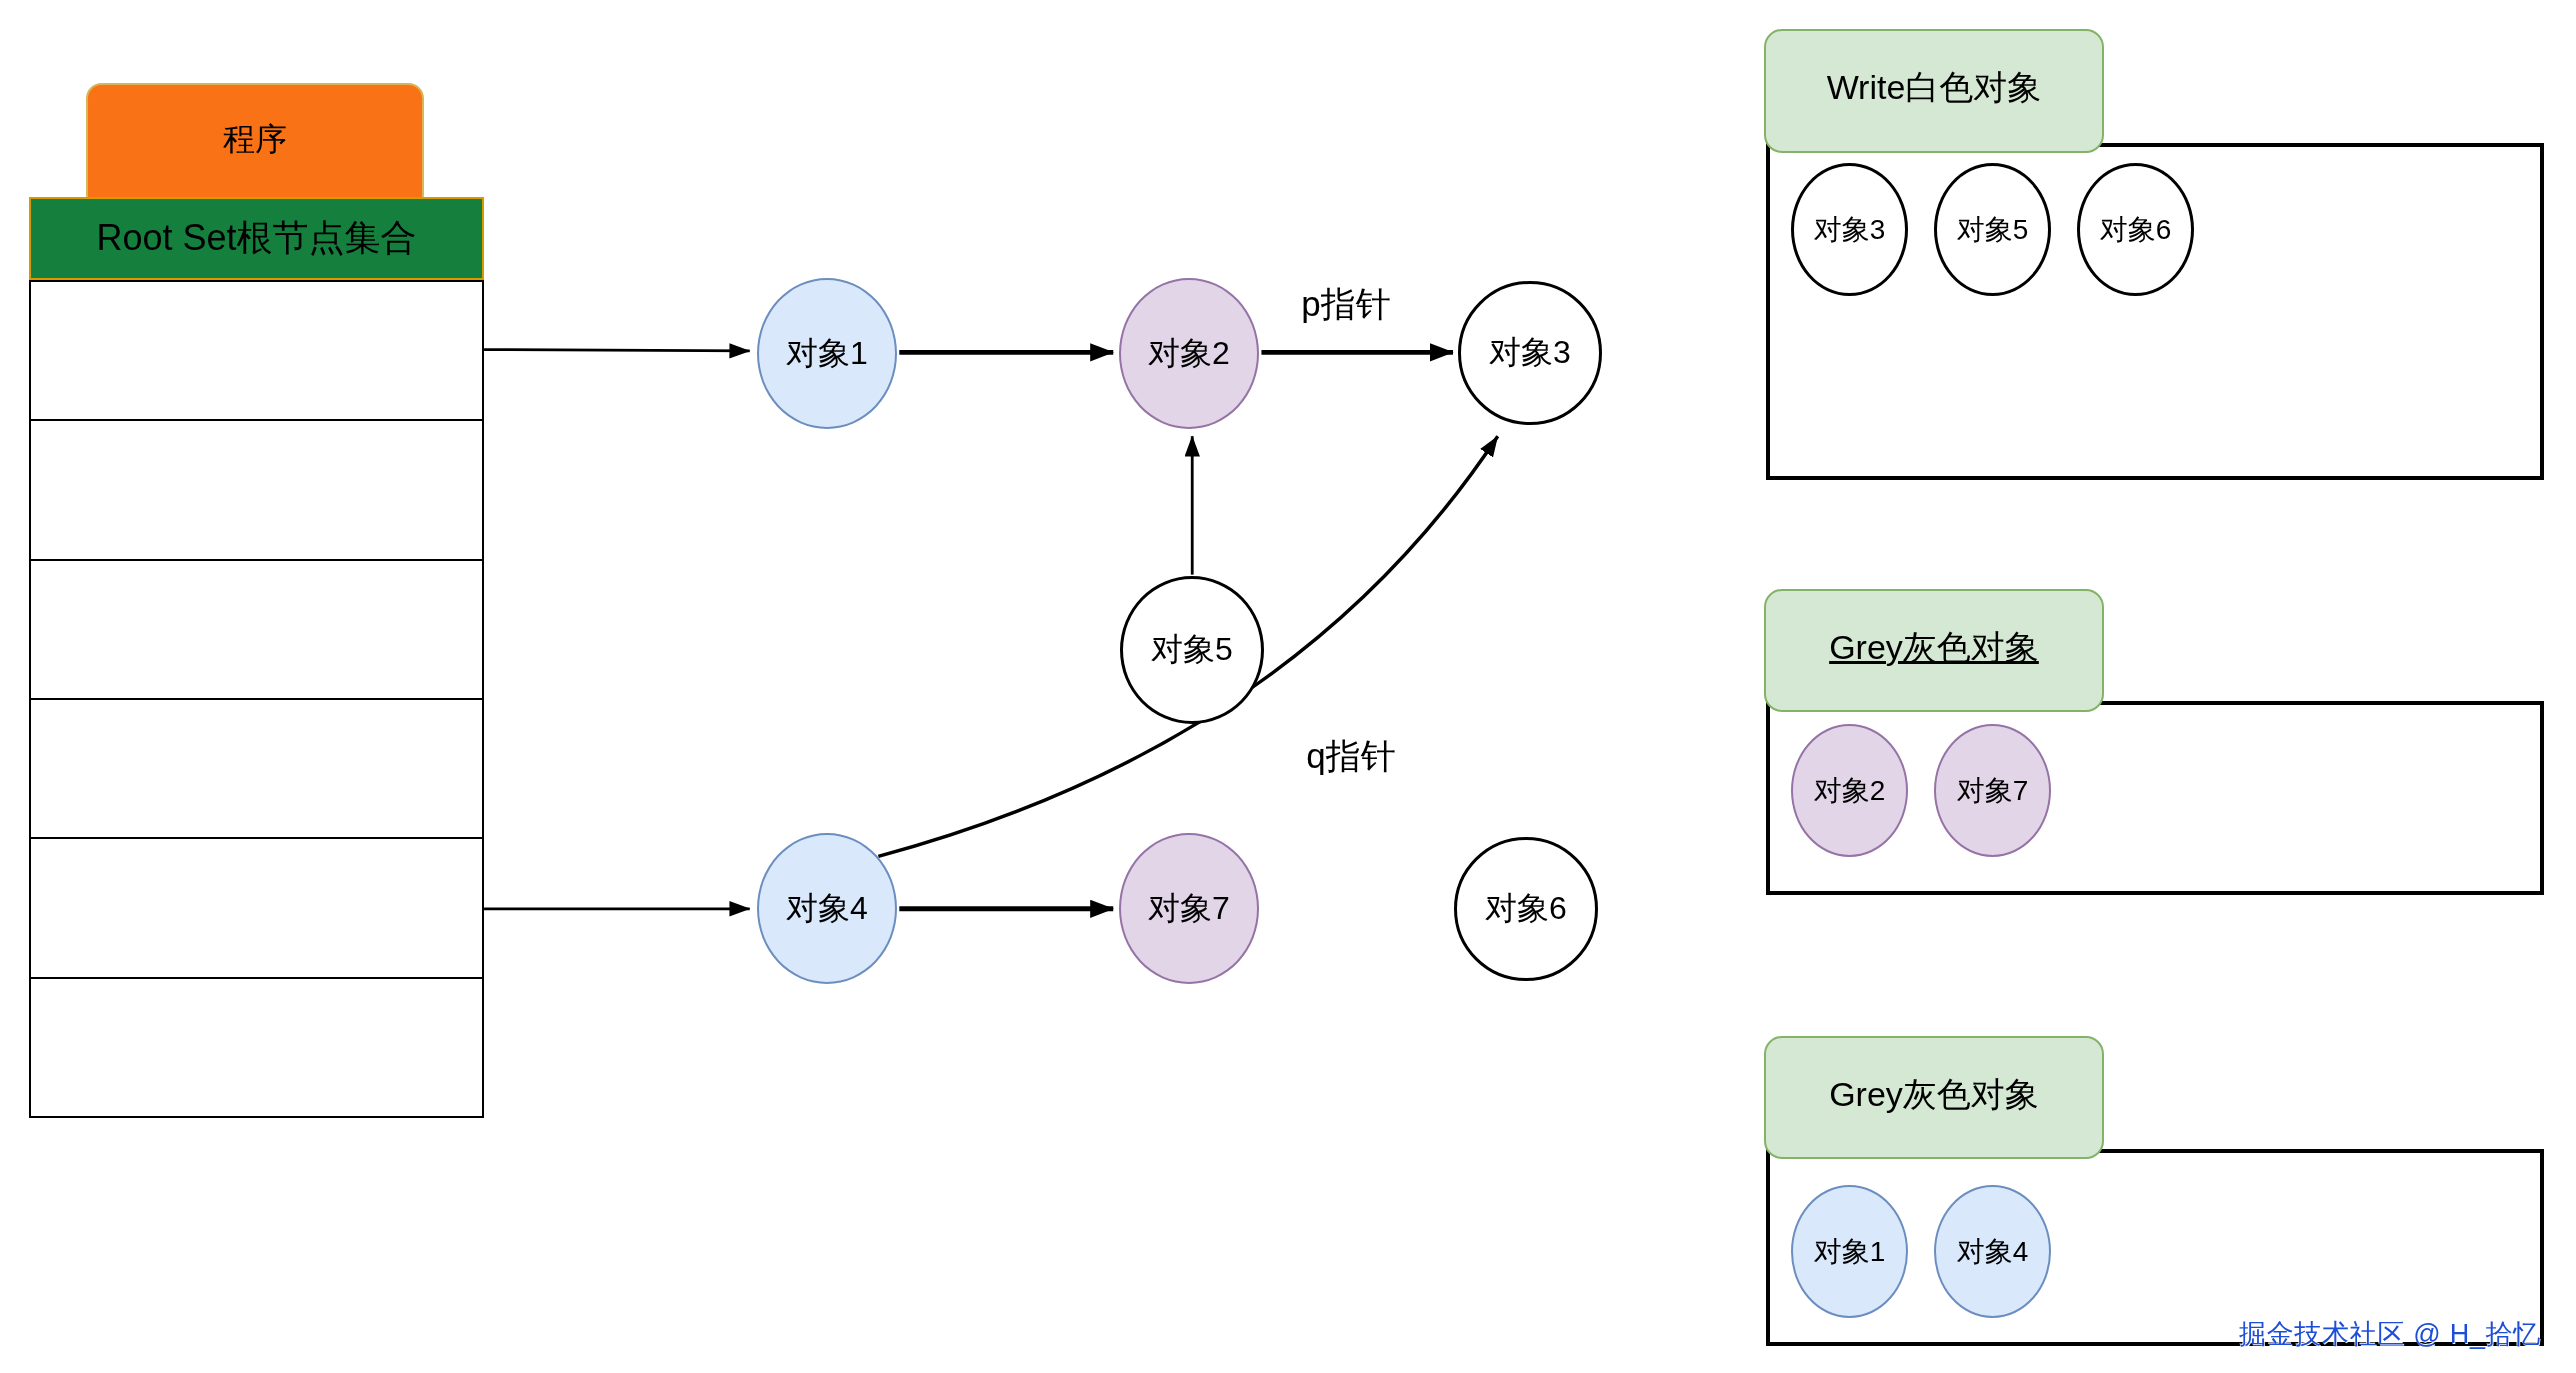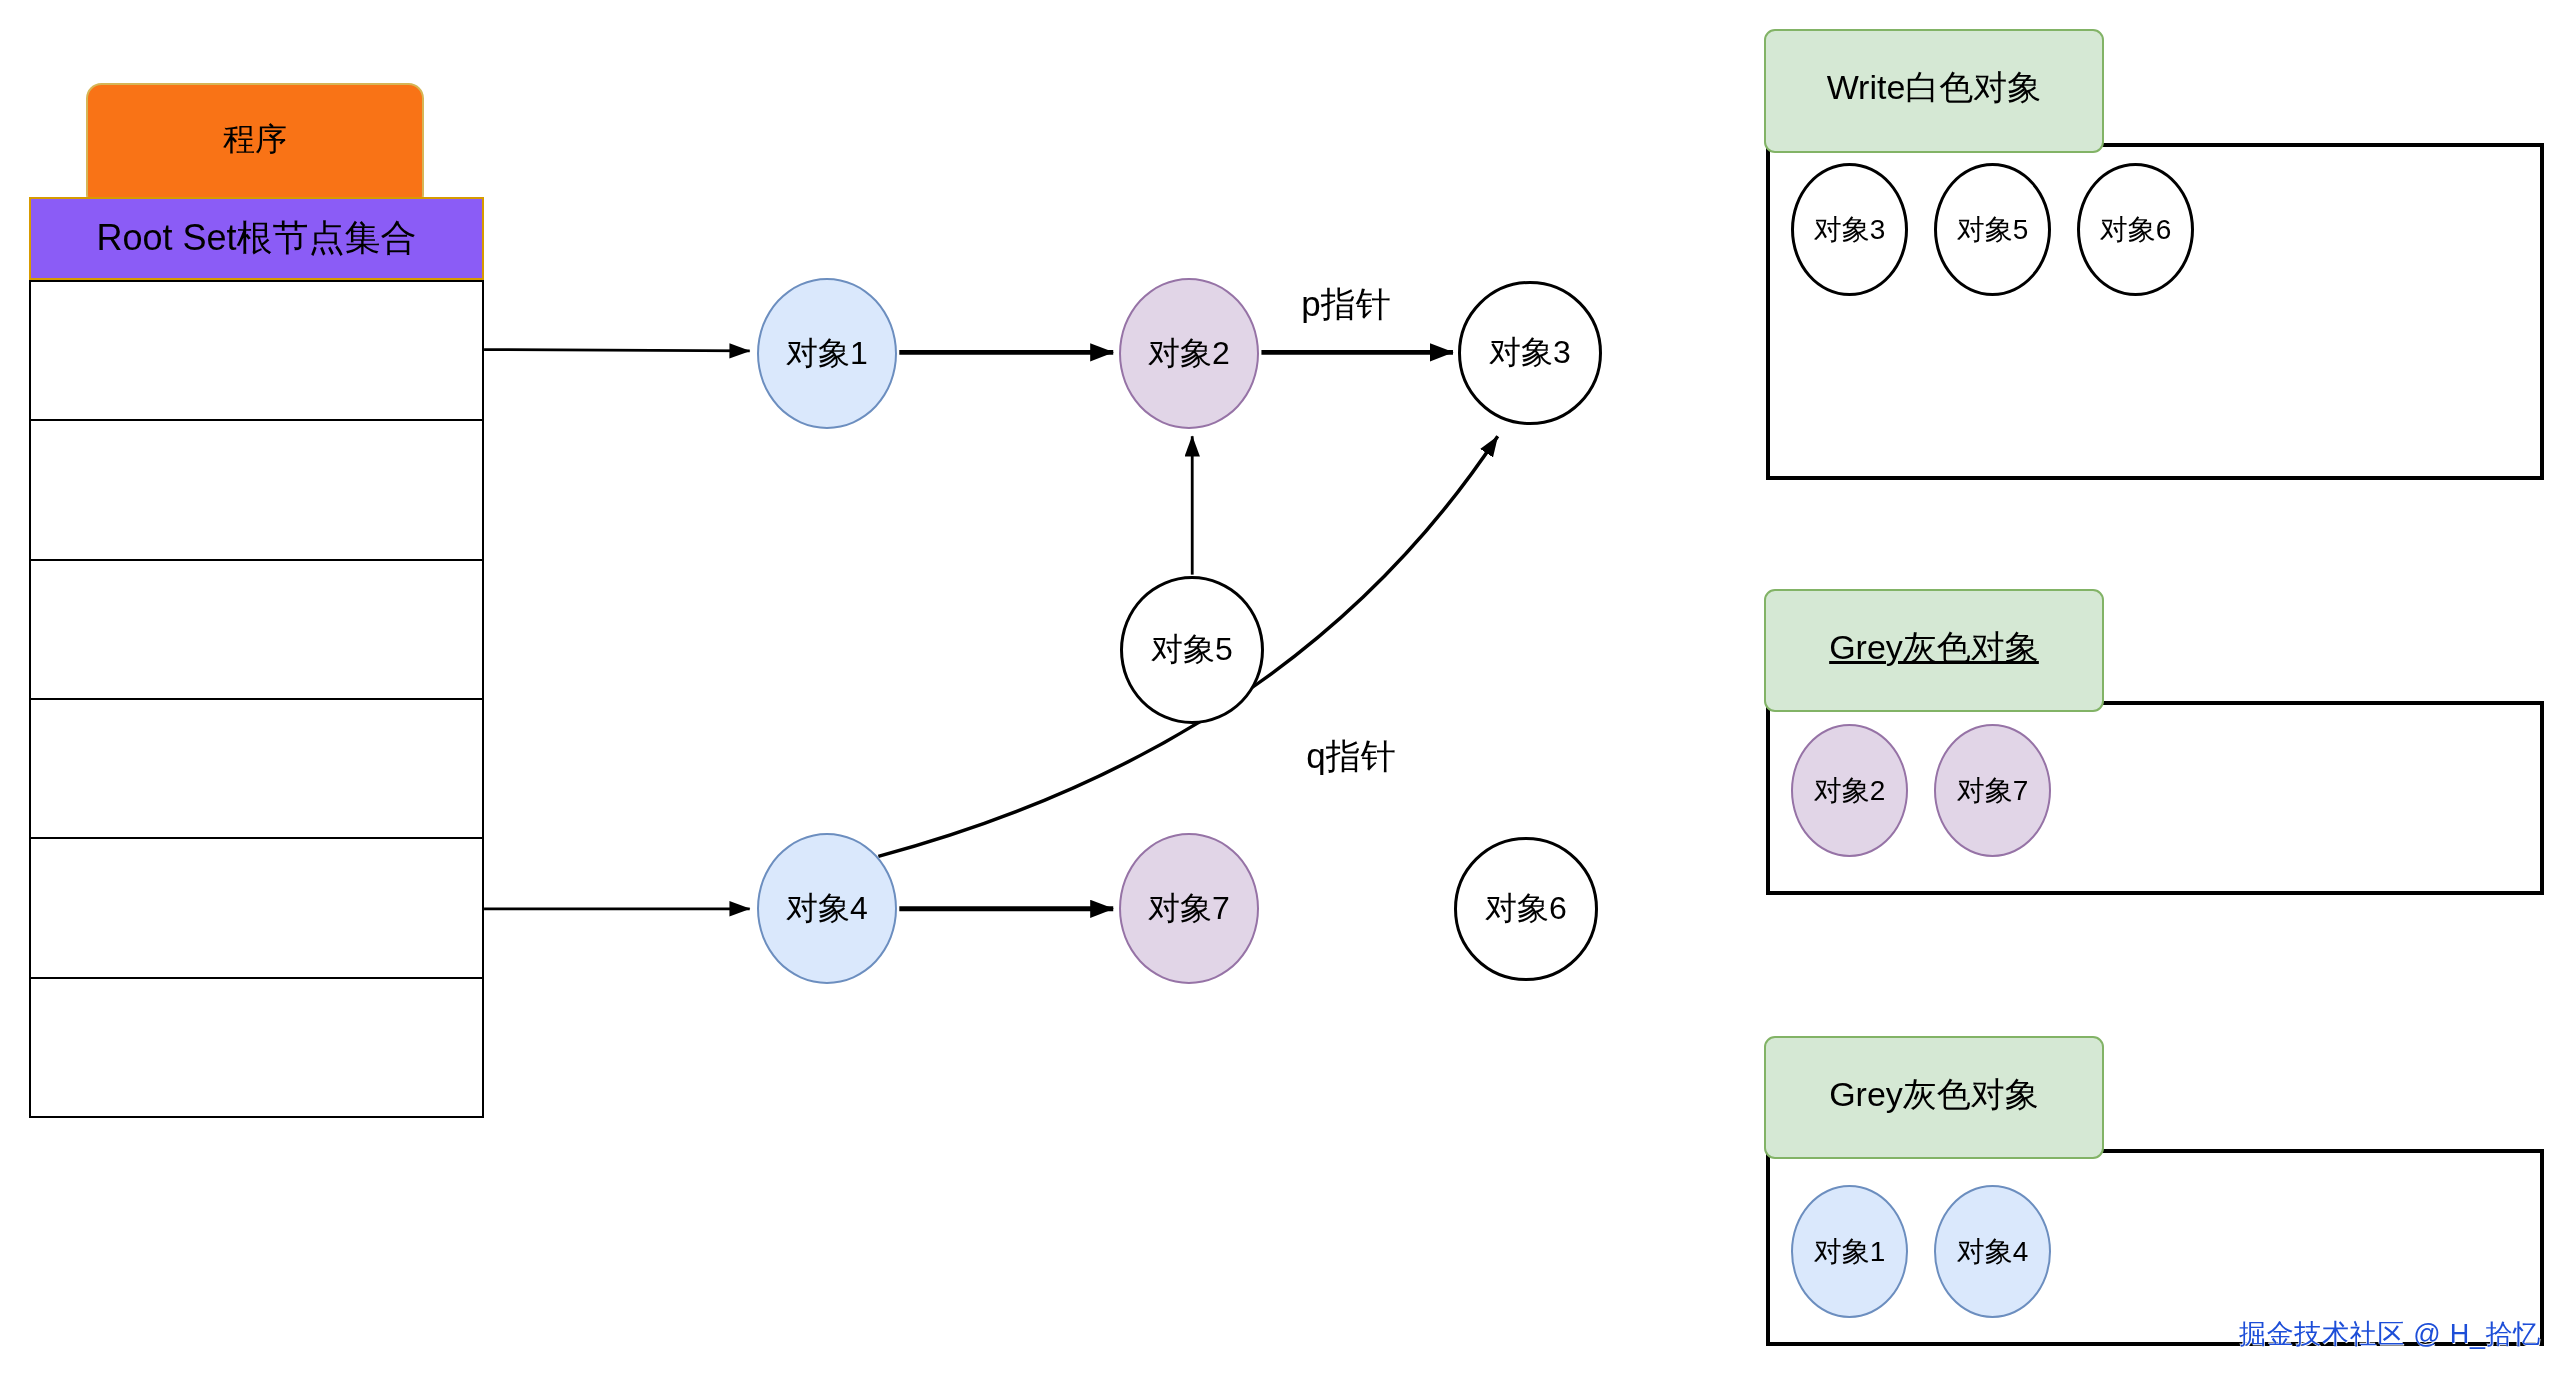--- a/index.html
+++ b/index.html
@@ -11,41 +11,41 @@
   }
   .abs { position:absolute; box-sizing:border-box; }
   .ctr { display:flex; align-items:center; justify-content:center; text-align:center; }
 
   
   .program-tab {
     background:#f97316; border:2.8px solid #d6b656; border-radius:15.4px;
     font-size:32px; z-index:1; padding-bottom:12.6px;text-align:right;
   }
   .rootset-header {
-    background:#8b5cf6; border:2.8px solid #d79b00;
+    background:#15803d; border:2.8px solid #d79b00;
     font-size:36px; z-index:2;
   }
   .root-table {
     border:2.8px solid #000; background:#fff; z-index:1;
     display:flex; flex-direction:column;
   }
   .root-row { flex:1 1 0; border-top:2.8px solid #000; }
   .root-row:first-child { border-top:none; }
 
   
   .node {
     border-radius:50%; font-size:32px; z-index:3;
   }
   .node.blue   { background:#dae8fc; border:2.1px solid #6c8ebf; }
   .node.purple { background:#e1d5e7; border:2.1px solid #9673a6; }
   .node.white  { background:#ffffff; border:3.5px solid #000000; }
 
   
   .panel-tab {
-    background:#d5e8d4; border:2.8px solid #82b366; border-radius:11px;
+    background:#d5e8d4; border:2.8px solid #82b366; border-radius:18px;
     font-size:34px; z-index:4; padding-bottom:6px;
   }
   .panel-body { background:#ffffff; border:4.2px solid #000000; z-index:3; }
   .member {
     border-radius:50%; font-size:28px; z-index:4;
   }
   .member.white  { background:#ffffff; border:3.5px solid #000000; }
   .member.purple { background:#e1d5e7; border:2.1px solid #9673a6; }
   .member.blue   { background:#dae8fc; border:2.1px solid #6c8ebf; }
 

